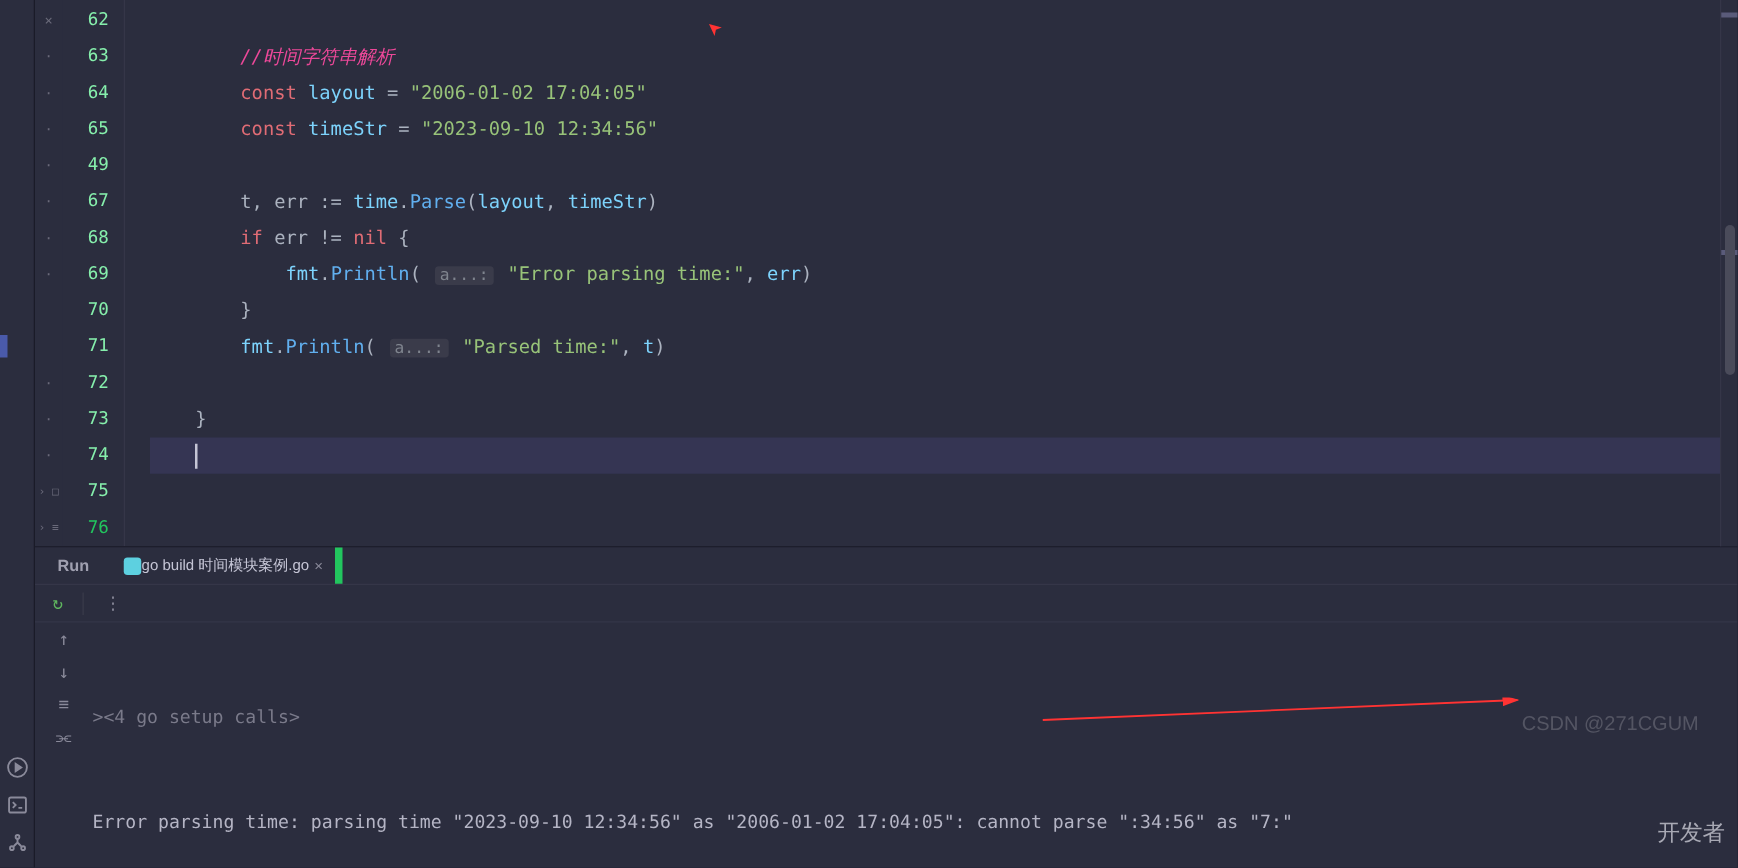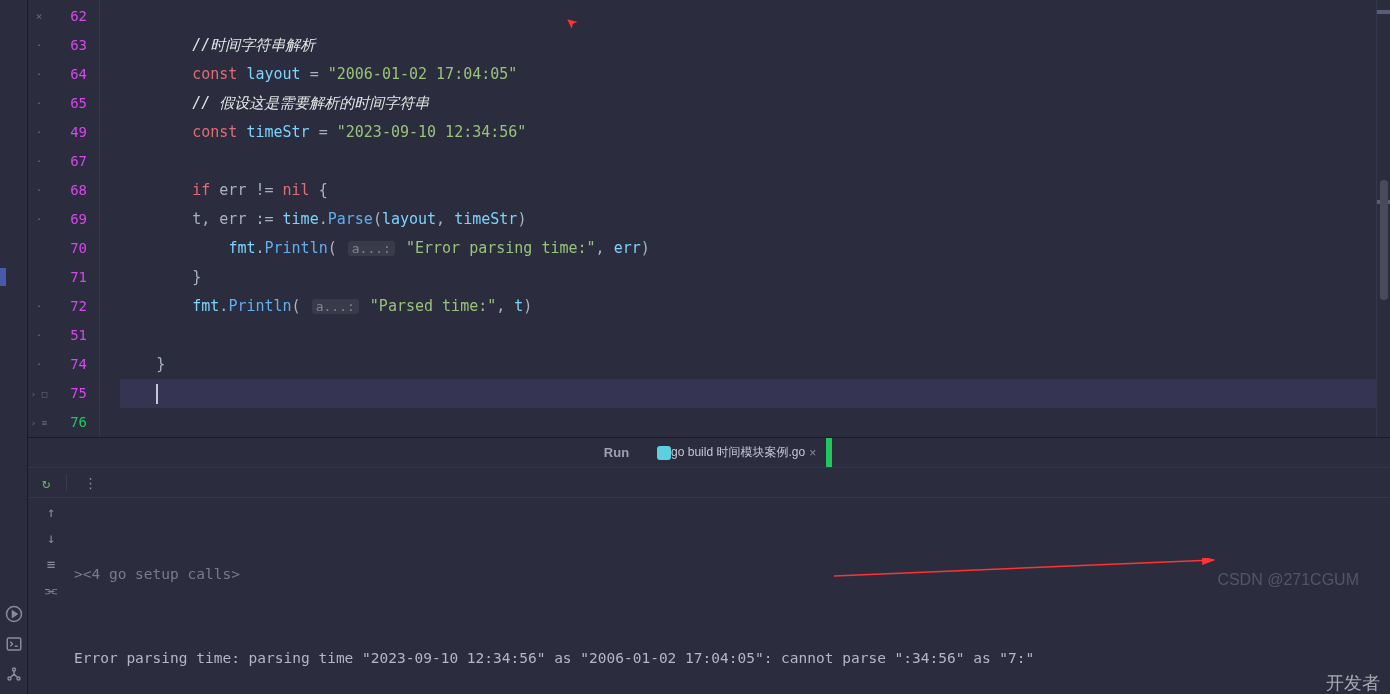--- a/index.html
+++ b/index.html
@@ -59,21 +59,21 @@
       width: 50px;
       background: #2b2d3e;
       text-align: right;
       padding-right: 12px;
       padding-top: 2px;
       border-right: 1px solid #353648;
     }
     .line-number {
       height: 29px;
       line-height: 29px;
-      color: #d946ef;
+      color: #86efac;
       font-size: 14px;
     }
     .line-number.cursor { color: #22c55e; }
     .editor {
       flex: 1;
       padding-top: 2px;
       padding-left: 20px;
       position: relative;
       overflow: hidden;
     }
@@ -84,21 +84,21 @@
       white-space: pre;
       position: relative;
     }
     .code-line.highlighted {
       background: #353553;
     }
     .kw { color: #e06c75; }
     .fn { color: #61afef; }
     .var { color: #7dd3fc; }
     .str { color: #98c379; }
-    .comment { color: #e5e5e5; font-style: italic; }
+    .comment { color: #ec4899; font-style: italic; }
     .punc { color: #abb2bf; }
     .param-hint { 
       background: #3a3b4a; 
       color: #7f848e; 
       padding: 0 4px; 
       border-radius: 3px; 
       font-size: 13px;
       margin: 0 2px;
     }
     .arrow-annotation {
@@ -135,21 +135,20 @@
       border-top: 1px solid #1a1b28;
       display: flex;
       flex-direction: column;
     }
     .panel-tabs {
       display: flex;
       background: #2b2d3e;
       border-bottom: 1px solid #353648;
       height: 30px;
       align-items: stretch;
-      justify-content: center;
     }
     .panel-tab-label {
       padding: 0 18px;
       display: flex;
       align-items: center;
       font-size: 13px;
       color: #a0a0b0;
       font-weight: bold;
       font-family: Arial, sans-serif;
     }
@@ -228,25 +227,25 @@
       position: absolute;
       top: 68px;
       right: 31px;
       color: rgba(160,160,170,0.35);
       font-size: 16px;
       font-family: Arial, sans-serif;
       pointer-events: none;
     }
     .watermark2 {
       position: absolute;
-      bottom: 0;
+      bottom: 16px;
       right: 10px;
       color: rgba(200,200,210,0.8);
       font-size: 26px;
-      font-family: Liberation Serif, serif;
+      font-family: Liberation Mono, monospace;
       pointer-events: none;
       font-weight: 300;
     }
     .cursor-mark {
       display: inline-block;
       width: 2px;
       height: 20px;
       background: #c5c5d5;
       vertical-align: middle;
     }
@@ -310,35 +309,34 @@
       <div class="line-number">63</div>
       <div class="line-number">64</div>
       <div class="line-number">65</div>
       <div class="line-number">49</div>
       <div class="line-number">67</div>
       <div class="line-number">68</div>
       <div class="line-number">69</div>
       <div class="line-number">70</div>
       <div class="line-number">71</div>
       <div class="line-number">72</div>
-      <div class="line-number">51</div>
+      <div class="line-number">73</div>
       <div class="line-number">74</div>
       <div class="line-number">75</div>
       <div class="line-number cursor">76</div>
     </div>
     <div class="editor">
       <span class="arrow-annotation arrow1">➤</span>
       <div class="code-line"></div>
       <div class="code-line">        <span class="comment">//时间字符串解析</span></div>
       <div class="code-line">        <span class="kw">const</span> <span class="var">layout</span><span class="punc"> = </span><span class="str">"2006-01-02 17:04:05"</span></div>
-      <div class="code-line">        <span class="comment">// 假设这是需要解析的时间字符串</span></div>
       <div class="code-line">        <span class="kw">const</span> <span class="var">timeStr</span><span class="punc"> = </span><span class="str">"2023-09-10 12:34:56"</span></div>
       <div class="code-line"></div>
+      <div class="code-line">        <span class="punc">t, err := </span><span class="var">time</span><span class="punc">.</span><span class="fn">Parse</span><span class="punc">(</span><span class="var">layout</span><span class="punc">, </span><span class="var">timeStr</span><span class="punc">)</span></div>
       <div class="code-line">        <span class="kw">if</span><span class="punc"> err != </span><span class="kw">nil</span><span class="punc"> {</span></div>
-      <div class="code-line">        <span class="punc">t, err := </span><span class="var">time</span><span class="punc">.</span><span class="fn">Parse</span><span class="punc">(</span><span class="var">layout</span><span class="punc">, </span><span class="var">timeStr</span><span class="punc">)</span></div>
       <div class="code-line">            <span class="var">fmt</span><span class="punc">.</span><span class="fn">Println</span><span class="punc">( </span><span class="param-hint">a...:</span><span class="punc"> </span><span class="str">"Error parsing time:"</span><span class="punc">, </span><span class="var">err</span><span class="punc">)</span></div>
       <div class="code-line">        <span class="punc">}</span></div>
       <div class="code-line">        <span class="var">fmt</span><span class="punc">.</span><span class="fn">Println</span><span class="punc">( </span><span class="param-hint">a...:</span><span class="punc"> </span><span class="str">"Parsed time:"</span><span class="punc">, </span><span class="var">t</span><span class="punc">)</span></div>
       <div class="code-line"></div>
       <div class="code-line">    <span class="punc">}</span></div>
       <div class="code-line highlighted">    <span class="cursor-mark"></span></div>
     </div>
     <div class="scrollbar-area">
       <div class="minimap-marker" style="top:10px"></div>
       <div class="minimap-marker" style="top:200px"></div>

